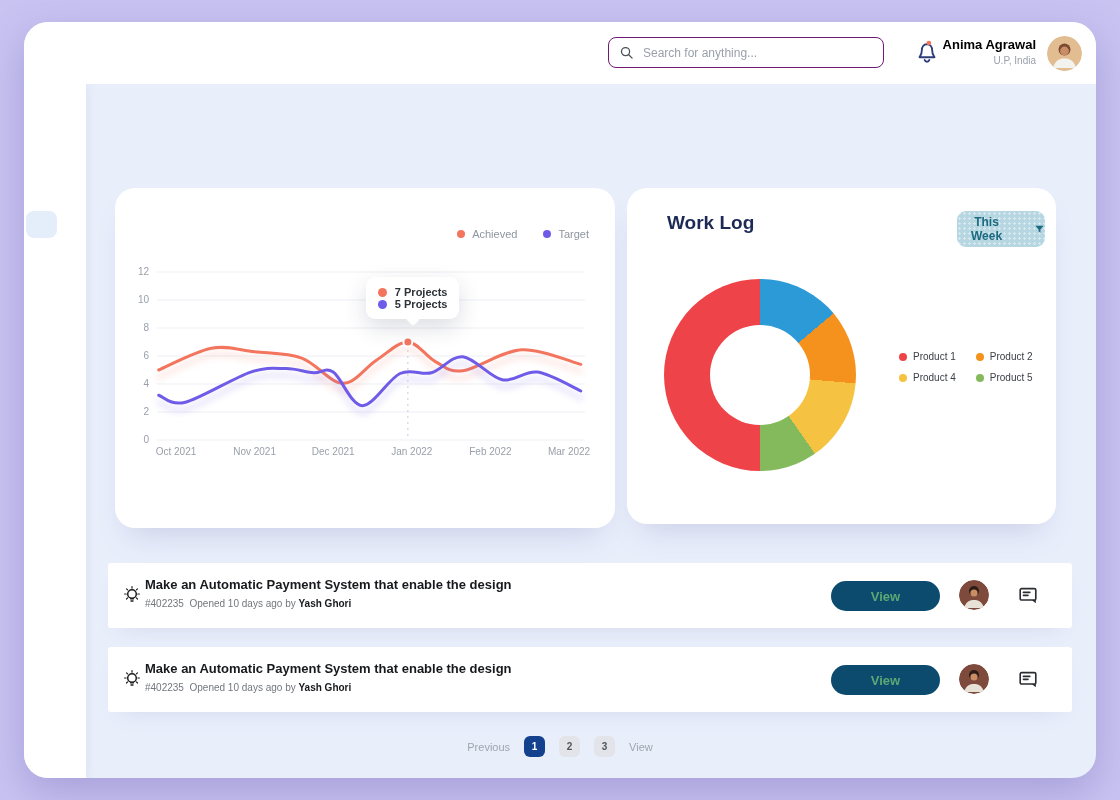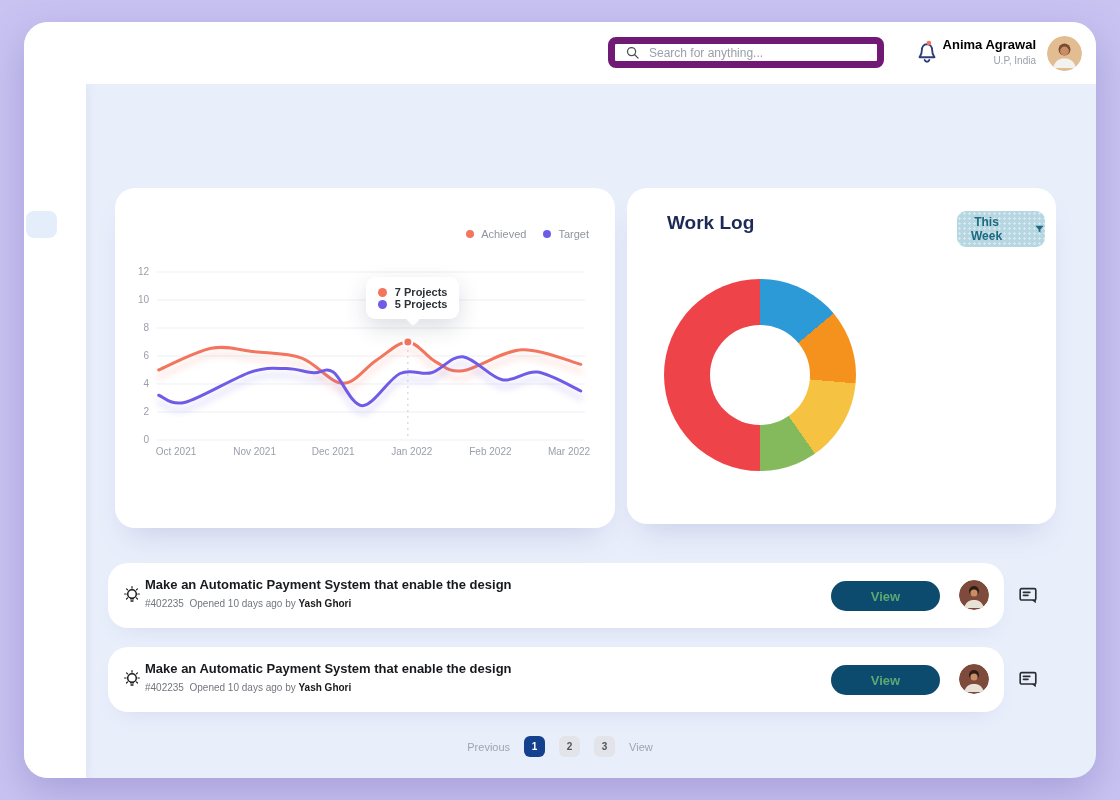--- a/index.html
+++ b/index.html
@@ -3,21 +3,21 @@
 <meta charset="utf-8">
 <style>
   * { margin:0; padding:0; box-sizing:border-box; }
   html,body { width:1120px; height:800px; font-family:"Liberation Sans","DejaVu Sans",sans-serif; }
   .canvas { position:relative; width:1120px; height:800px; background:#c9c3f2; overflow:hidden; }
   .window { position:absolute; left:24px; top:22px; width:1072px; height:756px; border-radius:24px;
             background:#e9eefb; overflow:hidden; box-shadow:0 14px 40px rgba(80,70,150,.28); }
 
   
   .header { position:absolute; top:0; left:0; right:0; height:62px; background:#fff; z-index:5; }
-  .search-box { position:absolute; left:584px; top:15px; width:276px; height:31px; border:7px solid #701a75;
+  .search-box { position:absolute; left:584px; top:15px; width:276px; height:31px; border:1px solid #701a75;
                 border-radius:8px; display:flex; align-items:center; padding:0 10px; gap:9px; background:#fff; }
   .search-box input { border:none; outline:none; flex:1; font-size:12px; color:#3a3f46; font-family:inherit; background:transparent; }
   .search-box input::placeholder { color:#9aa0ab; }
   .bell-wrap { position:absolute; left:889px; top:17px; width:28px; height:28px; cursor:pointer; }
   .user-block { position:absolute; left:880px; top:15px; width:132px; text-align:right; cursor:pointer; }
   .user-name { font-size:13px; color:#000000; font-weight:600; }
   .user-loc { font-size:10px; color:#9aa0ab; margin-top:3px; }
   .avatar-hd { position:absolute; left:1023px; top:14px; width:35px; height:35px; border-radius:50%; overflow:hidden; cursor:pointer; }
 
   
@@ -25,21 +25,21 @@
   .sidebar-active { position:absolute; left:2px; top:127px; width:31px; height:27px; background:#e4eefb; border-radius:8px; cursor:pointer; }
 
   
   .page-title { position:absolute; left:112px; top:107px; font-size:21px; font-weight:600; color:#1c2a55; letter-spacing:.2px; }
 
   .card { position:absolute; background:#fff; border-radius:20px; box-shadow:0 18px 30px -14px rgba(110,120,175,.28); }
   .line-card { left:91px; top:166px; width:500px; height:340px; }
   .work-card { left:603px; top:166px; width:429px; height:336px; }
 
   
-  .lc-legend { position:absolute; top:40px; right:26px; display:flex; gap:17px; }
+  .lc-legend { position:absolute; top:40px; right:26px; display:flex; gap:26px; }
   .lc-legend .item { display:flex; align-items:center; gap:7px; font-size:11px; color:#8f959f; }
   .dot { width:8px; height:8px; border-radius:50%; flex:0 0 auto; }
   .lc-svg { position:absolute; left:0; top:0; }
   .tooltip { position:absolute; background:#fff; border-radius:9px; padding:9px 12px; box-shadow:0 8px 22px rgba(40,45,80,.16); z-index:3; }
   .tooltip::after { content:''; position:absolute; left:50%; bottom:-5px; width:10px; height:10px; background:#fff;
                     transform:translateX(-50%) rotate(45deg); border-radius:2px; }
   .tooltip .row { display:flex; align-items:center; gap:8px; font-size:11px; font-weight:700; color:#2e3338; white-space:nowrap;text-align:center; }
   .tooltip .row + .row { }
   .tooltip .dot { width:9px; height:9px; }
 
@@ -48,21 +48,21 @@
   .wl-filter { position:absolute; left:330px; top:23px; width:88px; height:36px; border-radius:9px; border:none;
                background:#b6d6e1; background-image:radial-gradient(rgba(255,255,255,.45) 1px, transparent 1.2px);
                background-size:5px 5px; color:#1c6a80; font-size:12px; font-weight:700; font-family:inherit;
                display:flex; align-items:center; justify-content:center; gap:18px; cursor:pointer; }
   .donut { position:absolute; left:37px; top:91px; width:192px; height:192px; border-radius:50%; }
   .donut .hole { position:absolute; left:46px; top:46px; width:100px; height:100px; border-radius:50%; background:#fff; }
   .wl-legend { position:absolute; left:272px; top:163px; display:grid; grid-template-columns:auto auto; column-gap:20px; row-gap:10px; }
   .wl-legend .item { display:flex; align-items:center; gap:6px; font-size:10px; color:#3c4148; white-space:nowrap; }
 
   
-  .task-card { position:absolute; left:84px; width:896px; height:65px; background:#fff; border-radius:20px;
+  .task-card { position:absolute; left:84px; width:964px; height:65px; background:#fff; border-radius:3px;
                box-shadow:0 10px 22px -14px rgba(110,120,175,.25); cursor:pointer;padding-left:47px; }
   .task1 { top:541px; } .task2 { top:625px; }
   .bulb { position:absolute; left:12px; top:21px; }
   .task-text { position:absolute; left:37px; top:14px; }
   .task-title { font-size:13px; font-weight:700; color:#17191c; }
   .task-sub { font-size:10px; color:#72777e; margin-top:6px; }
   .task-sub b { color:#17191c; font-weight:700; }
   .view-btn { position:absolute; left:723px; top:18px; width:109px; height:30px; border:none; border-radius:15px;
               background:#0c4a6e; color:#5ea874; font-size:13px; font-weight:600; font-family:inherit; cursor:pointer; }
   .avatar-task { position:absolute; left:851px; top:17px; width:30px; height:30px; border-radius:50%; overflow:hidden; cursor:pointer; }
@@ -175,20 +175,38 @@
       <div class="wl-title">Work Log</div>
       <button class="wl-filter">
         <span>This Week</span>
         <svg width="11" height="11" viewBox="0 0 24 24">
           <path d="M3 4 h18 l-7 8 v7 l-4 -3 v-4 Z" fill="#1c6a80"></path>
         </svg>
       </button>
       <div class="donut" id="donut" style="background: conic-gradient(rgb(45, 154, 216) 0deg, rgb(45, 154, 216) 50.04deg, rgb(245, 146, 29) 50.04deg, rgb(245, 146, 29) 95.04deg, rgb(245, 194, 66) 95.04deg, rgb(245, 194, 66) 145.08deg, rgb(132, 186, 91) 145.08deg, rgb(132, 186, 91) 180deg, rgb(238, 67, 72) 180deg, rgb(238, 67, 72) 360deg);">
         <div class="hole"></div>
       </div>
+      <div class="wl-legend">
+        <div class="item">
+          <span class="dot" style="background: rgb(238, 67, 72);"></span>
+          <span>Product 1</span>
+        </div>
+        <div class="item">
+          <span class="dot" style="background: rgb(245, 146, 29);"></span>
+          <span>Product 2</span>
+        </div>
+        <div class="item">
+          <span class="dot" style="background: rgb(245, 194, 66);"></span>
+          <span>Product 4</span>
+        </div>
+        <div class="item">
+          <span class="dot" style="background: rgb(132, 186, 91);"></span>
+          <span>Product 5</span>
+        </div>
+      </div>
     </div>
 
     <div class="task-card task1">
       <svg class="bulb" width="24" height="24" viewBox="0 0 24 24">
         <circle cx="12" cy="10" r="4.3" fill="none" stroke="#1d1d1f" stroke-width="1.5"></circle>
         <path d="M10.6 14.8 h2.8 M11 17 h2" stroke="#1d1d1f" stroke-width="1.4" stroke-linecap="round" fill="none"></path>
         <path d="M12 2.6 v1.6 M4.6 10 h1.6 M17.8 10 h1.6 M6.5 4.8 l1.1 1.1 M17.5 4.8 l-1.1 1.1 M6.5 15 l1.1 -1.1 M17.5 15 l-1.1 -1.1" stroke="#1d1d1f" stroke-width="1.2" stroke-linecap="round" stroke-dasharray="1.6 1.6" fill="none"></path>
       </svg>
       <div class="task-text">
         <div class="task-title">Make an Automatic Payment System that enable the design</div>

